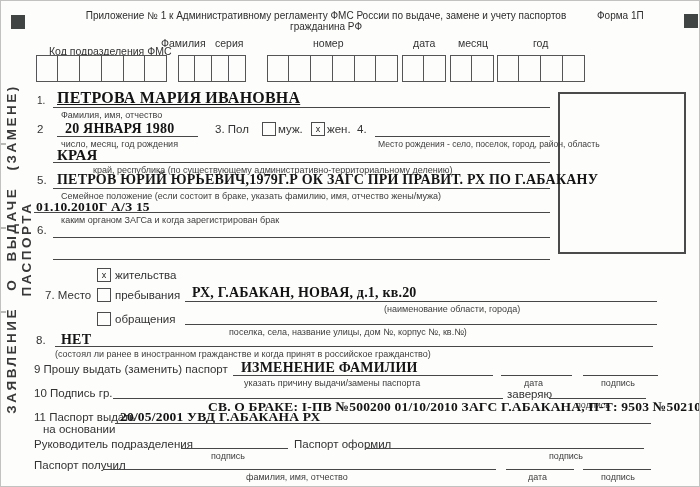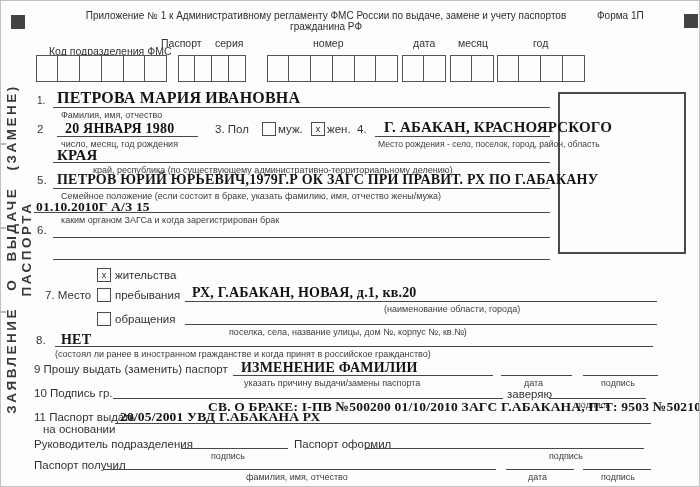--- a/index.html
+++ b/index.html
@@ -40,21 +40,21 @@
   <div class="tick" style="left:0;top:142px;"></div>
   <div class="tick" style="left:0;top:226px;"></div>
   <div class="tick" style="left:0;top:310px;"></div>
 
   <div class="abs" style="left:60px; top:9px; width:530px; text-align:center; font-size:10px; white-space:normal;">Приложение № 1 к Административному регламенту ФМС России по выдаче, замене и учету паспортов гражданина РФ</div>
   <div class="abs" style="left:596px; top:9px; font-size:10px;text-align:center;">Форма 1П</div>
 
   <div class="vtitle">ЗАЯВЛЕНИЕ О ВЫДАЧЕ (ЗАМЕНЕ) ПАСПОРТА</div>
 
   <div class="abs lbl" style="left:48px; top:36px; font-size:10.5px;margin-top:8px;">Код подразделения ФМС</div>
-  <div class="abs lbl" style="left:160px; top:36px; font-size:10.5px;">Паспорт</div>
+  <div class="abs lbl" style="left:160px; top:36px; font-size:10.5px;">Фамилия</div>
   <div class="abs lbl" style="left:214px; top:36px; font-size:10.5px;text-align:right;">серия</div>
   <div class="abs lbl" style="left:312px; top:36px; font-size:10.5px;">номер</div>
   <div class="abs lbl" style="left:412px; top:36px; font-size:10.5px;">дата</div>
   <div class="abs lbl" style="left:457px; top:36px; font-size:10.5px;">месяц</div>
   <div class="abs lbl" style="left:532px; top:36px; font-size:10.5px;">год</div>
 
   <div class="cellgrp" style="left:36px;">
     <span class="cell"></span>
       <span class="cell"></span>
       <span class="cell"></span>
@@ -87,37 +87,36 @@
   <div class="cellgrp" style="left:497px;">
     <span class="cell"></span>
       <span class="cell"></span>
       <span class="cell"></span>
       <span class="cell"></span>
   </div>
 
   <div class="photo"></div>
 
   <div class="abs lbl" style="left:36px; top:94px; font-size:10px;">1.</div>
-  <div class="abs val" style="left:56px; top:88px; font-size:16px;">ПЕТРОВА МАРИЯ ИВАНОВНА</div>
+  <div class="abs val" style="left:56px; top:88px; font-size:16px;text-decoration:underline;">ПЕТРОВА МАРИЯ ИВАНОВНА</div>
   <div class="ln" style="left:52px; top:106px; width:497px;"></div>
   <div class="abs hint" style="left:60px; top:109px;">Фамилия, имя, отчество</div>
 
   <div class="abs lbl" style="left:36px; top:122px;">2</div>
   <div class="abs val" style="left:64px; top:120px; font-size:14px;">20 ЯНВАРЯ 1980</div>
   <div class="ln" style="left:56px; top:135px; width:141px;"></div>
   <div class="abs hint" style="left:60px; top:138px;">число, месяц, год рождения</div>
 
   <div class="abs lbl" style="left:214px; top:122px;">3. Пол</div>
   <div class="cb" style="left:261px; top:121px;"></div>
   <div class="abs lbl" style="left:277px; top:122px;">муж.</div>
   <div class="cb" style="left:310px; top:121px;">x</div>
   <div class="abs lbl" style="left:326px; top:122px;">жен.</div>
 
   <div class="abs lbl" style="left:356px; top:122px;">4.</div>
-  <div class="abs val" style="left:383px; top:118px; font-size:15px;">Г. АБАКАН, КРАСНОЯРСКОГО</div>
   <div class="ln" style="left:374px; top:135px; width:175px;"></div>
   <div class="abs hint" style="left:377px; top:138px; font-size:8.6px;">Место рождения - село, поселок, город, район, область</div>
 
   <div class="abs val" style="left:56px; top:146px; font-size:15px;">КРАЯ</div>
   <div class="ln" style="left:52px; top:161px; width:497px;"></div>
   <div class="abs hint" style="left:92px; top:164px;">край, республика (по существующему административно-территориальному делению)</div>
 
   <div class="abs lbl" style="left:36px; top:173px;">5.</div>
   <div class="abs val" style="left:56px; top:171px; font-size:14px;">ПЕТРОВ ЮРИЙ ЮРЬЕВИЧ,1979Г.Р ОК ЗАГС ПРИ ПРАВИТ. РХ ПО Г.АБАКАНУ</div>
   <div class="ln" style="left:52px; top:187px; width:497px;"></div>

